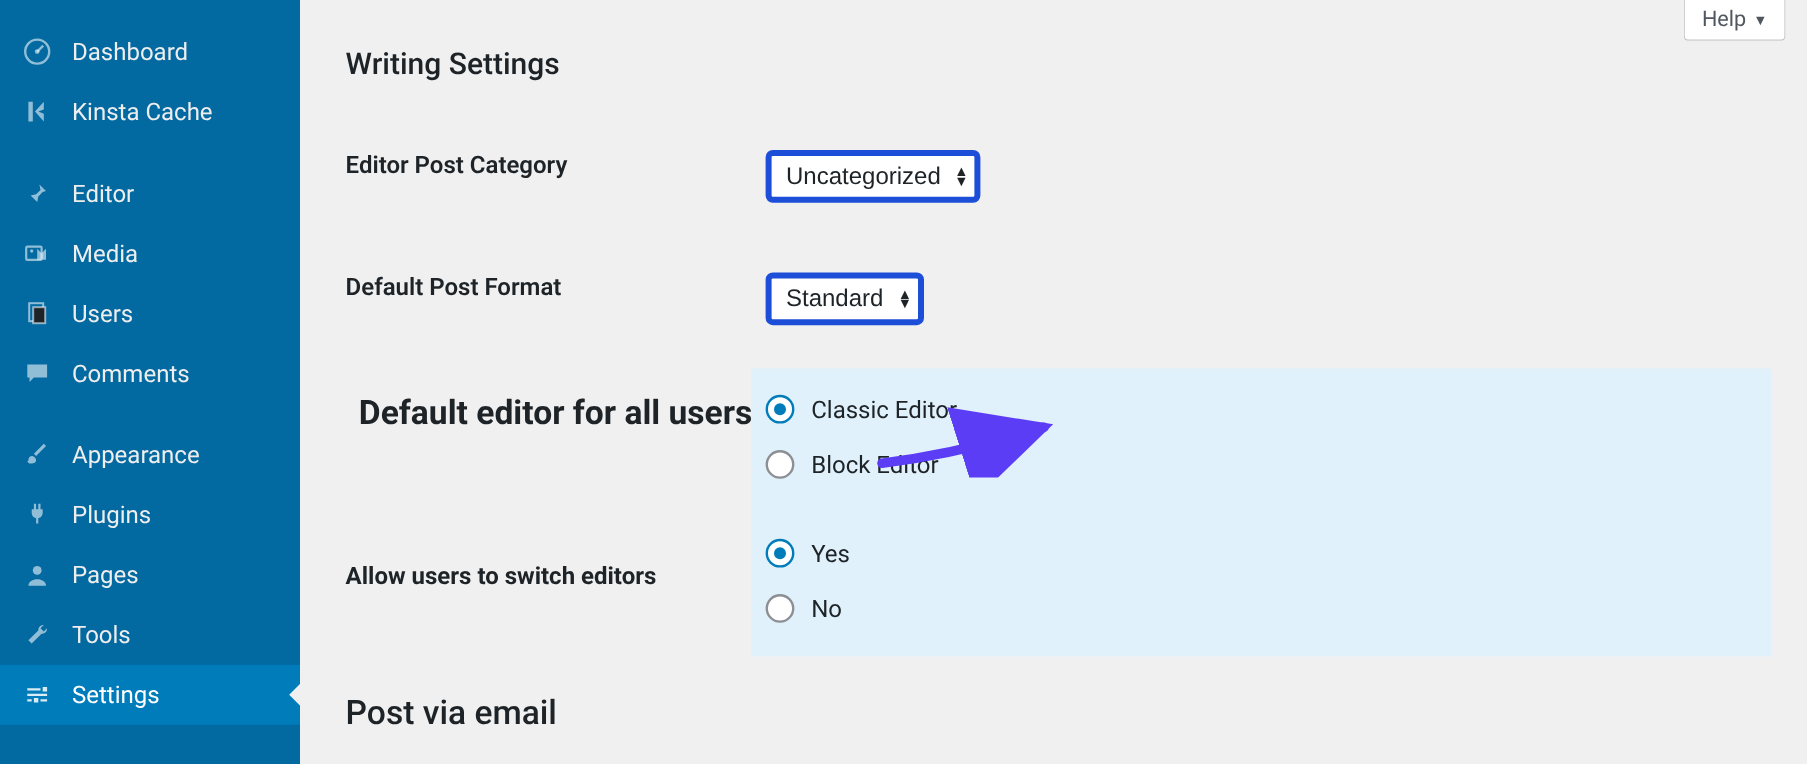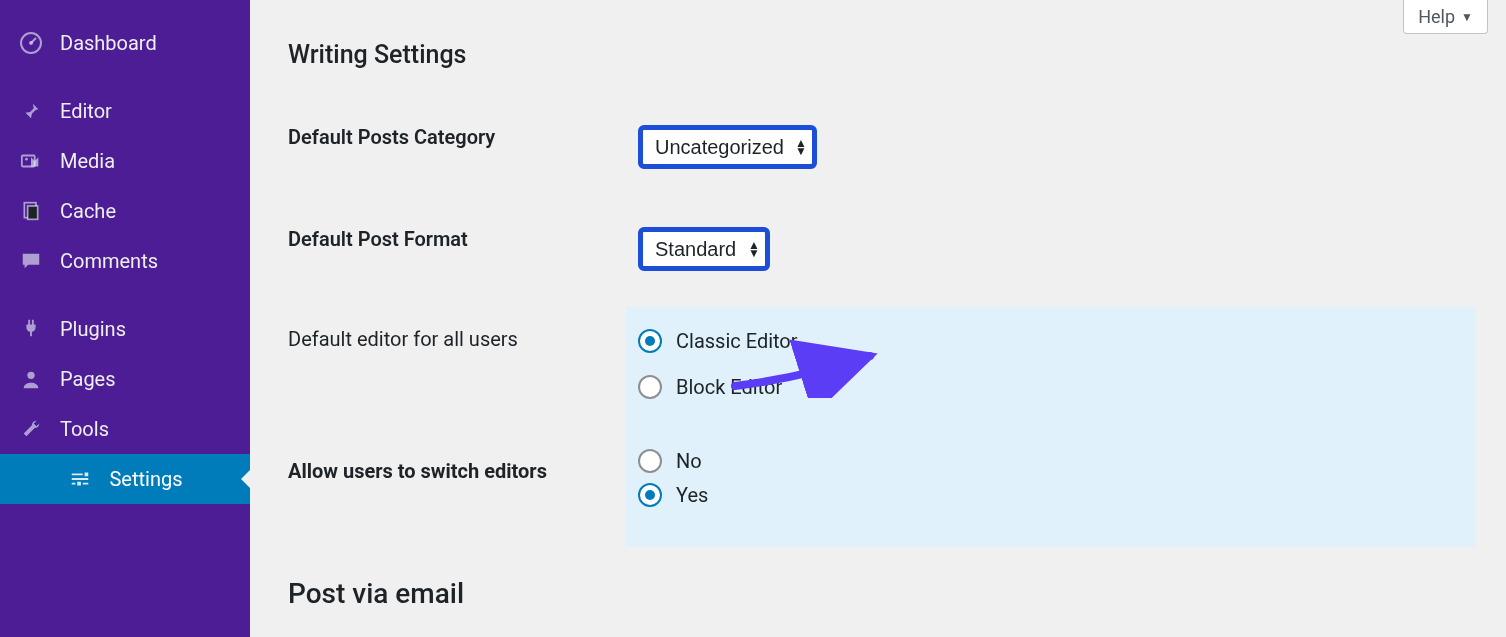--- a/index.html
+++ b/index.html
@@ -10,21 +10,21 @@
     color: #1d2327;
     width: 1506px;
     height: 637px;
     display: flex;
     overflow: hidden;
   }
 
   
   .sidebar {
     width: 250px;
-    background: #4c1d95;
+    background: #0369a1;
     color: #f0f0f1;
     height: 100%;
     padding-top: 18px;
     flex-shrink: 0;
   }
   .nav-item {
     display: flex;
     align-items: center;
     gap: 16px;
     padding: 12px 18px;
@@ -38,21 +38,20 @@
     width: 26px;
     height: 26px;
     display: flex;
     align-items: center;
     justify-content: center;
     color: rgba(240,246,252,.6);
   }
   .nav-item.active {
     background: #007cba;
     color: #fff;
-    justify-content: center;
   }
   .nav-item.active .icon { color: #fff; }
   .nav-item.active::after {
     content: "";
     position: absolute;
     right: -1px;
     top: 50%;
     transform: translateY(-50%);
     border: 10px solid transparent;
     border-right-color: #f0f0f1;
@@ -192,20 +191,28 @@
     <span class="icon">
       <svg width="24" height="24" viewBox="0 0 24 24" fill="currentColor">
           <circle cx="12" cy="12" r="10" fill="none" stroke="currentColor" stroke-width="2"></circle>
           <path d="M12 12 L17 7" stroke="currentColor" stroke-width="2"></path>
           <circle cx="12" cy="12" r="2"></circle>
         </svg>
     </span>
     <span>Dashboard</span>
   </div>
 
+  <div class="nav-item">
+    <span class="icon">
+      <svg width="22" height="22" viewBox="0 0 24 24" fill="currentColor">
+          <path d="M4 3h4v18H4zM10 12l8-9v7l-5 2 5 2v7z"></path>
+        </svg>
+    </span>
+    <span>Kinsta Cache</span>
+  </div>
 
   <div class="nav-gap"></div>
 
   <div class="nav-item">
     <span class="icon">
       <svg width="22" height="22" viewBox="0 0 24 24" fill="currentColor">
           <path d="M14 4l6 6-3 1-4 4-1 5-3-3-5 5 5-5-3-3 5-1 4-4z"></path>
         </svg>
     </span>
     <span>Editor</span>
@@ -222,34 +229,42 @@
     <span>Media</span>
   </div>
 
   <div class="nav-item">
     <span class="icon">
       <svg width="20" height="22" viewBox="0 0 24 24" fill="currentColor">
           <rect x="4" y="2" width="14" height="18" fill="none" stroke="currentColor" stroke-width="2"></rect>
           <rect x="8" y="6" width="12" height="16" fill="#1d2327" stroke="currentColor" stroke-width="2"></rect>
         </svg>
     </span>
-    <span>Cache</span>
+    <span>Users</span>
   </div>
 
   <div class="nav-item">
     <span class="icon">
       <svg width="22" height="22" viewBox="0 0 24 24" fill="currentColor">
           <path d="M3 4h18v12H9l-4 4v-4H3z"></path>
         </svg>
     </span>
     <span>Comments</span>
   </div>
 
   <div class="nav-gap"></div>
 
+  <div class="nav-item">
+    <span class="icon">
+      <svg width="22" height="22" viewBox="0 0 24 24" fill="currentColor">
+          <path d="M20 4l-9 9-2-2 9-9zM7 13c-2 0-3 2-3 4 0 1-1 1-1 1 1 2 3 2 4 2 2 0 4-1 4-3s-2-4-4-4z"></path>
+        </svg>
+    </span>
+    <span>Appearance</span>
+  </div>
 
   <div class="nav-item">
     <span class="icon">
       <svg width="22" height="22" viewBox="0 0 24 24" fill="currentColor">
           <path d="M9 2v5H7v3c0 3 2 5 4 5v5h2v-5c2 0 4-2 4-5V7h-2V2h-2v5h-2V2z"></path>
         </svg>
     </span>
     <span>Plugins</span>
   </div>
 
@@ -288,21 +303,21 @@
   <div class="help-btn">
     <span>Help</span>
     <span style="font-size:12px;">▼</span>
   </div>
 
   <h1 class="page-title">Writing Settings</h1>
 
   <table class="form-table">
     <tbody>
         <tr>
-      <th>Default Posts Category</th>
+      <th>Editor Post Category</th>
       <td>
         <span class="select-wrap">
           <select class="wp-select">
             <option>Uncategorized</option>
           </select>
           <span class="select-arrows">▲<br>▼</span>
         </span>
       </td>
     </tr>
     <tr>
@@ -317,41 +332,41 @@
           </select>
           <span class="select-arrows">▲<br>▼</span>
         </span>
       </td>
     </tr>
   </tbody>
     </table>
 
   <div style="display:flex; margin-top:20px;">
     <div style="width:350px;">
-      <div style="font-weight:400;font-size:20px;padding-top:20px;">Default editor for all users</div>
+      <div style="font-weight:700;font-size:28px;padding-top:20px;text-align:center;">Default editor for all users</div>
       <div style="font-weight:700;font-size:20px;padding-top:108px;">Allow users to switch editors</div>
     </div>
     <div class="hl-region" style="flex:1;">
 
       <div class="radio-row" style="margin-top:10px;">
         <span class="radio checked"></span>
         <span>Classic Editor</span>
       </div>
       <div class="radio-row" style="margin-bottom:50px;">
         <span class="radio"></span>
         <span>Block Editor</span>
       </div>
 
+      <div class="radio-row">
+        <span class="radio checked"></span>
+        <span>Yes</span>
+      </div>
       <div class="radio-row" style="margin-bottom:10px;">
         <span class="radio"></span>
         <span>No</span>
-      </div>
-      <div class="radio-row">
-        <span class="radio checked"></span>
-        <span>Yes</span>
       </div>
 
     </div>
   </div>
 
   <h2 class="section-title">Post via email</h2>
 
   <svg class="arrow" width="160" height="60" viewBox="0 0 160 60">
     <defs>
       <marker id="ah" markerWidth="12" markerHeight="12" refX="9" refY="5" orient="auto">

